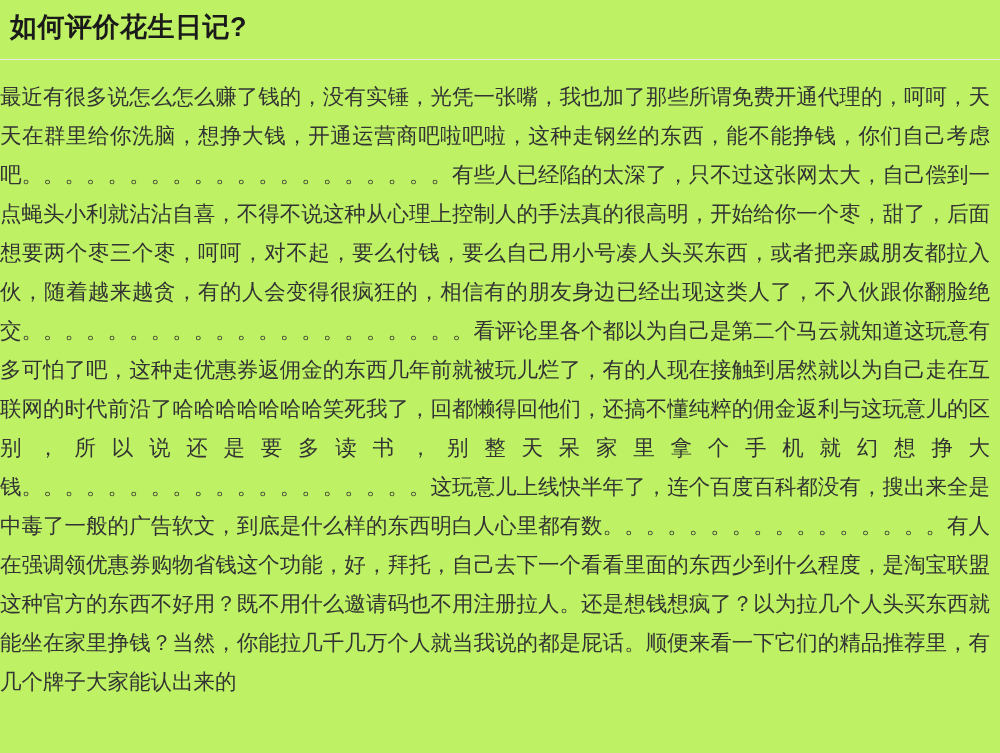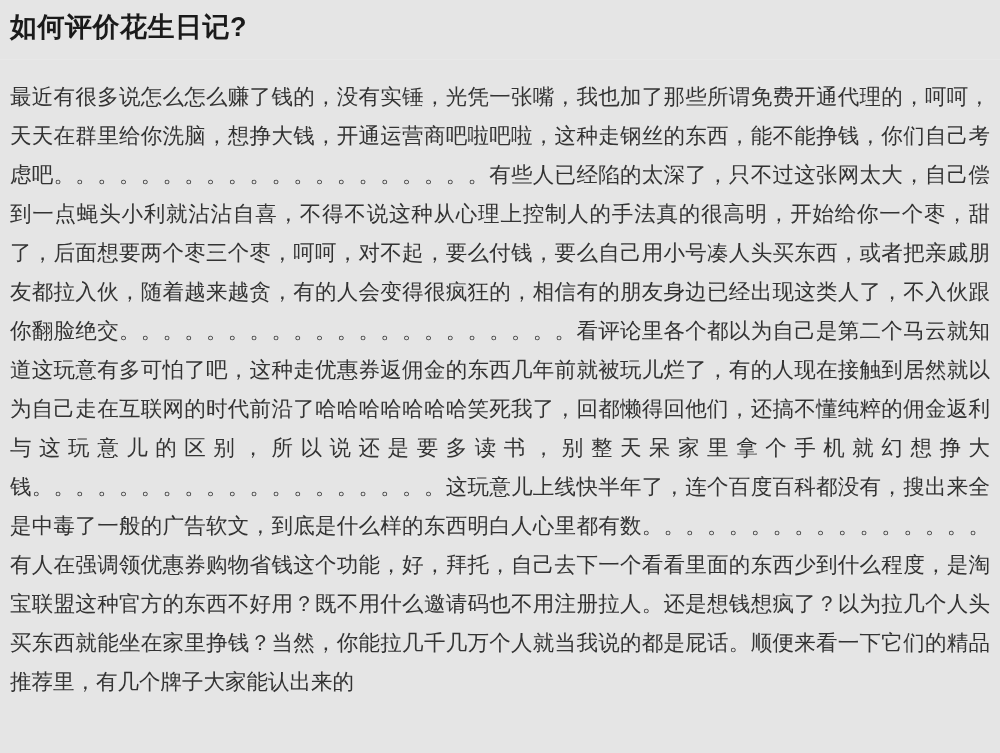--- a/index.html
+++ b/index.html
@@ -13,41 +13,41 @@
     font-family: "Liberation Sans", "DejaVu Sans", sans-serif;
     color: #2b2b2b;
     overflow: hidden;
   }
   .page {
     width: 1000px;
     height: 753px;
     box-sizing: border-box;
     padding: 0;
     position: relative;
-    background: #e5e5e5;
+    background: #bef264;
   }
   .title-block {
     padding: 10px 10px 14px 10px;
   }
   .doc-title {
     font-size: 27px;
     font-weight: bold;
     color: #1a1a1a;
     letter-spacing: 0.5px;
     line-height: 1.3;
     margin: 0;
   }
   .divider {
     height: 1px;
     background: #e8e8e8;
     width: 100%;
     margin: 0;
   }
   .body-block {
-    padding: 18px 10px 0 10px;
+    padding: 18px 10px 0 0;
   }
   .para {
     font-size: 21.5px;
     line-height: 39px;
     color: #333333;
     text-align: justify;
     text-justify: inter-ideograph;
     margin: 0;
     word-break: break-all;
     letter-spacing: 0px;

